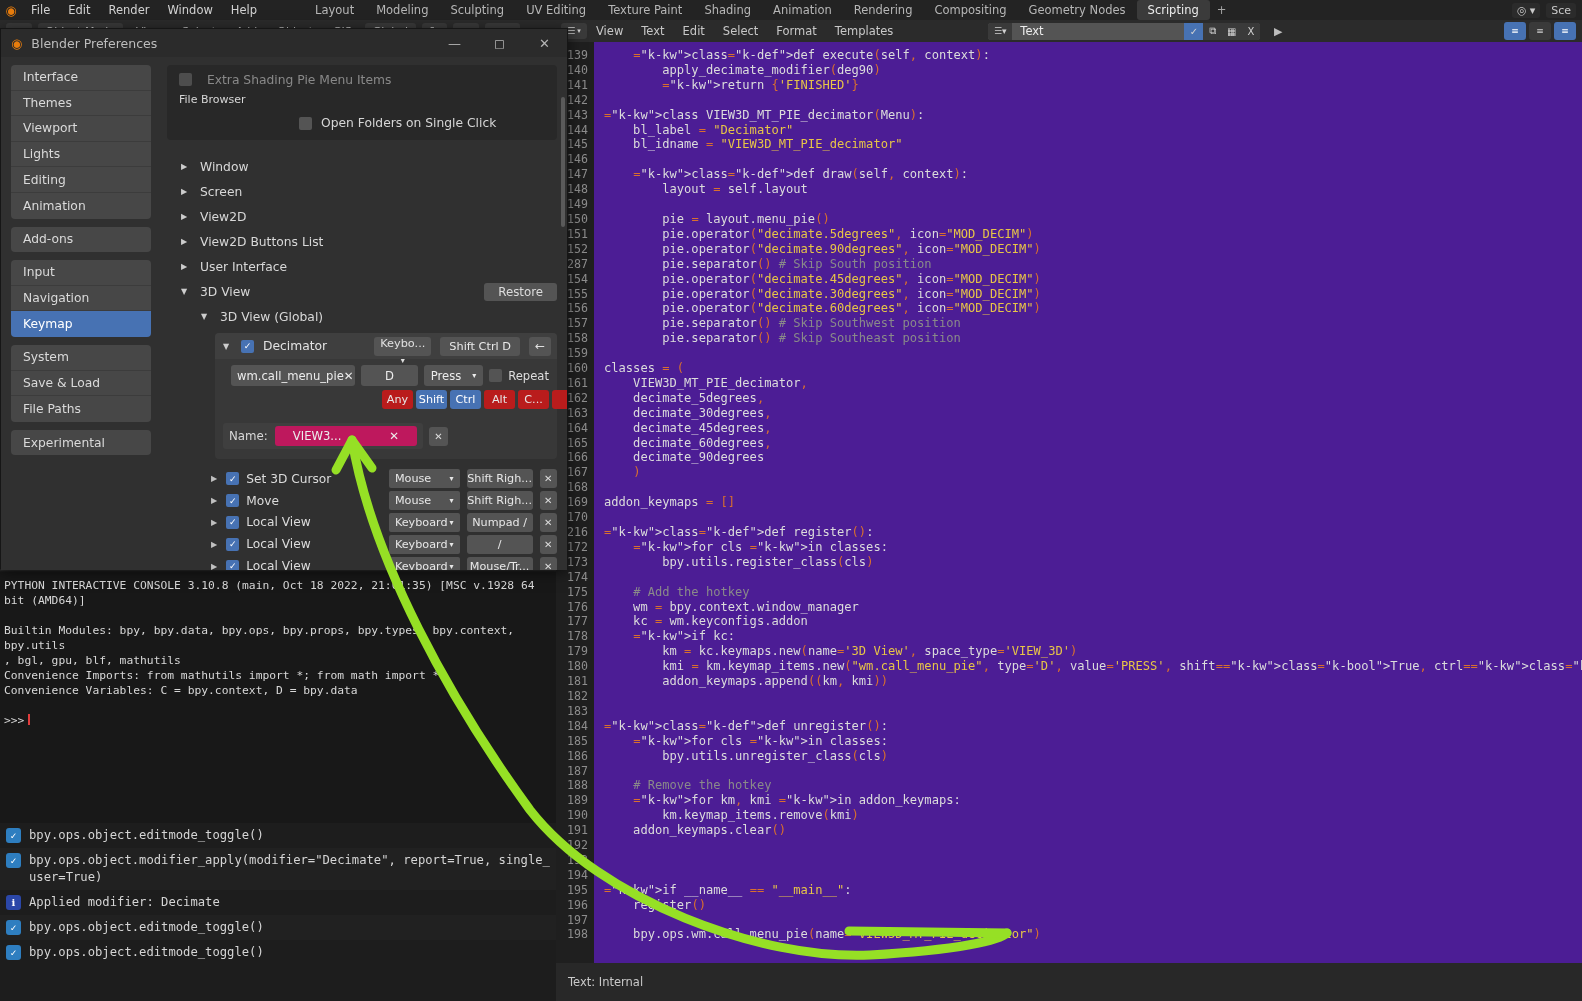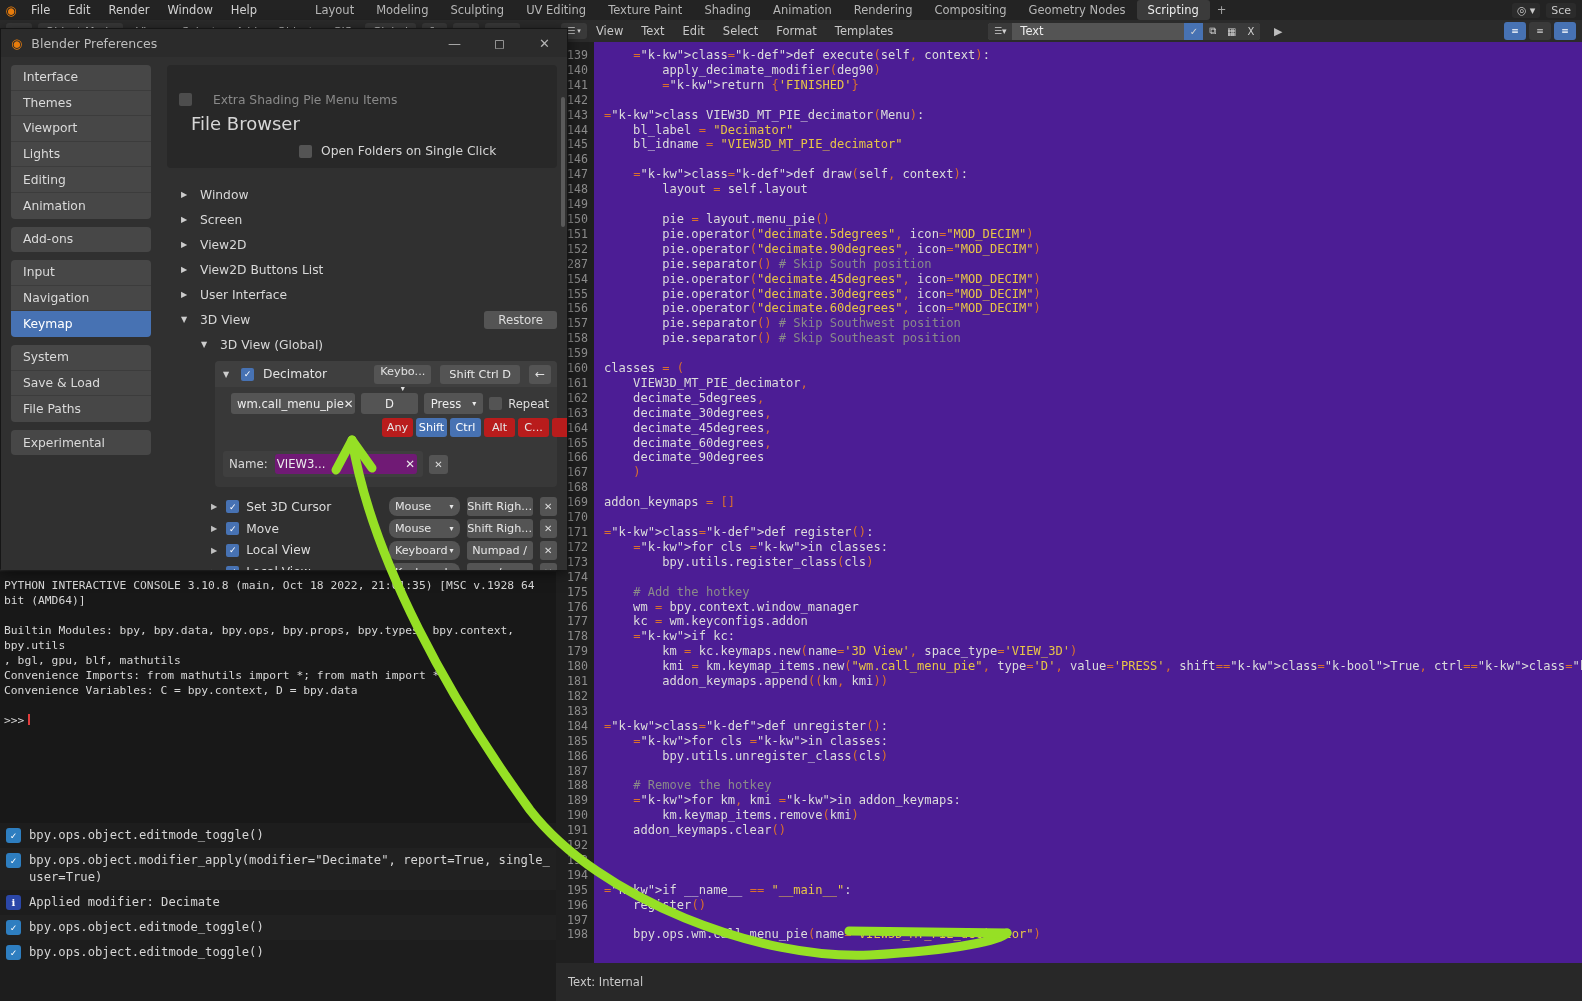--- a/index.html
+++ b/index.html
@@ -152,22 +152,22 @@
     border-bottom: 1px solid #3c3c3c;
   }
   .nav-item:last-child { border-bottom: none; }
   .nav-item.active { background: #4772b3; color: #ffffff; }
 
   .prefs-main { flex: 1 1 auto; background: #303030; position:relative; overflow:hidden; padding: 8px 10px 0 6px;}
   .panel-box { background:#282828; border-radius:4px; padding: 8px 12px 10px 12px; margin-bottom: 14px;}
   .chk-row { display:flex; align-items:center; gap:9px; font-size:12.3px; color:#d6d6d6;}
   .chkbox { width:13px;height:13px;border-radius:2px;background:#545454;flex:0 0 13px;}
   .chkbox.on { background:#4772b3; display:flex;align-items:center;justify-content:center;color:#fff;font-size:9px;}
-  .section-label { font-size: 18px; color: #d6d6d6; margin: 4px 0 10px 12px; }
-  .cut-row { display:flex; align-items:flex-start; gap:21px; margin-bottom: 6px; opacity:.85;margin-top:20px;}
+  .section-label { font-size: 11px; color: #d6d6d6; margin: 4px 0 10px 0; }
+  .cut-row { display:flex; align-items:flex-start; gap:15px; margin-bottom: 6px; opacity:.85;}
 
   .tree-row { display:flex; align-items:center; gap:10px; font-size:12.3px; color:#d8d8d8; height:25px; padding-left: 14px;}
   .tri { font-size: 8px; color:#cdcdcd; width:9px; display:inline-block;}
   .restore-btn { margin-left:auto; background:#545454; border-radius:3px; padding:2px 14px; font-size:11.8px; color:#dcdcdc;}
 
   .km-card { margin-left: 48px; margin-top: 4px; background:#383838; border-radius:4px; }
   .km-head { display:flex; align-items:center; gap:9px; height:26px; padding: 0 6px 0 8px; background:#3f3f3f; border-radius:4px 4px 0 0;}
   .km-head .nm { font-size:12.3px; color:#e2e2e2; }
   .drop { background:#545454; border-radius:3px; height:19px; display:flex; align-items:center; padding:0 6px; gap:6px; font-size:11.3px; color:#e0e0e0;flex-direction:column;}
   .keybtn { background:#545454; border-radius:3px; height:19px; display:flex; align-items:center; padding:0 9px; font-size:11.3px; color:#e9e9e9;}
@@ -175,26 +175,26 @@
   .km-body { padding: 6px 8px 10px 8px; }
   .km-line { display:flex; align-items:center; gap:6px; margin-bottom:4px;padding-left:8px;}
   .opfield { background:#545454; border-radius:3px; height:21px; width:124px; display:flex; align-items:center; justify-content:space-between; padding:0 6px; font-size:11.6px; color:#ececec;}
   .keyfield { background:#545454; border-radius:3px; height:21px; width:86px; display:flex;align-items:center;justify-content:center; font-size:11.6px; color:#ececec;}
   .pressfield { background:#545454; border-radius:3px; height:21px; width:83px; display:flex;align-items:center;justify-content:space-between; padding:0 7px; font-size:11.6px; color:#ececec;}
   .mod-row { display:flex; gap:3px; margin-left:159px; margin-top:1px;}
   .modbtn { background:#b91c1c; border-radius:3px; height:19px; min-width:31px; padding:0 7px; display:flex;align-items:center;justify-content:center; font-size:11.2px; color:#e6e6e6;}
   .modbtn.on { background:#4772b3; color:#fff; }
   .namerow { display:flex; align-items:center; gap:7px; margin-top:14px; background:#3f3f3f; border-radius:3px; width:200px; padding:3px 6px;}
   .namelbl { font-size:11.8px; color:#d8d8d8;}
-  .namefield { background:#701a75; border-radius:3px; height:20px; flex:1 1 auto; display:flex;align-items:center;justify-content:space-between; padding:0 2px; font-size:11.6px; color:#ececec;}
+  .namefield { background:#be185d; border-radius:3px; height:20px; flex:1 1 auto; display:flex;align-items:center;justify-content:space-between; padding:0 18px; font-size:11.6px; color:#ececec;}
 
   .kmi-row { display:flex; align-items:center; gap:7px; height:21.8px; padding-left:12px;}
   .kmi-row .tri2 { font-size:8px; color:#c0c0c0; width:9px;}
   .kmi-row .lbl { font-size:12.2px; color:#dcdcdc; width:148px; }
-  .kmi-drop { background:#545454; border-radius:8px; height:19px; width:76px; display:flex;align-items:center;justify-content:space-between; padding:0 6px; font-size:11.2px; color:#e7e7e7;}
+  .kmi-drop { background:#545454; border-radius:2px; height:19px; width:76px; display:flex;align-items:center;justify-content:space-between; padding:0 6px; font-size:11.2px; color:#e7e7e7;}
   .kmi-key { background:#545454; border-radius:3px; height:19px; width:72px; display:flex;align-items:center;justify-content:center; font-size:11.2px; color:#e7e7e7; overflow:hidden;}
   .kmi-x { background:#545454; border-radius:3px; height:19px; width:19px; display:flex;align-items:center;justify-content:center; font-size:10px; color:#dcdcdc;}
 
   .prefs-scroll { position:absolute; right:2px; top:40px; width:4px; height:130px; background:#5a5a5a; border-radius:2px;}
 
   
   .annot { position:absolute; left:0; top:0; width:1582px; height:1001px; pointer-events:none; }
 </style>
 </head>
 <body>
@@ -338,21 +338,21 @@
         <div>161</div>
         <div>162</div>
         <div>163</div>
         <div>164</div>
         <div>165</div>
         <div>166</div>
         <div>167</div>
         <div>168</div>
         <div>169</div>
         <div>170</div>
-        <div>171</div>
+        <div>216</div>
         <div>172</div>
         <div>173</div>
         <div>174</div>
         <div>175</div>
         <div>176</div>
         <div>177</div>
         <div>178</div>
         <div>179</div>
         <div>180</div>
         <div>181</div>

